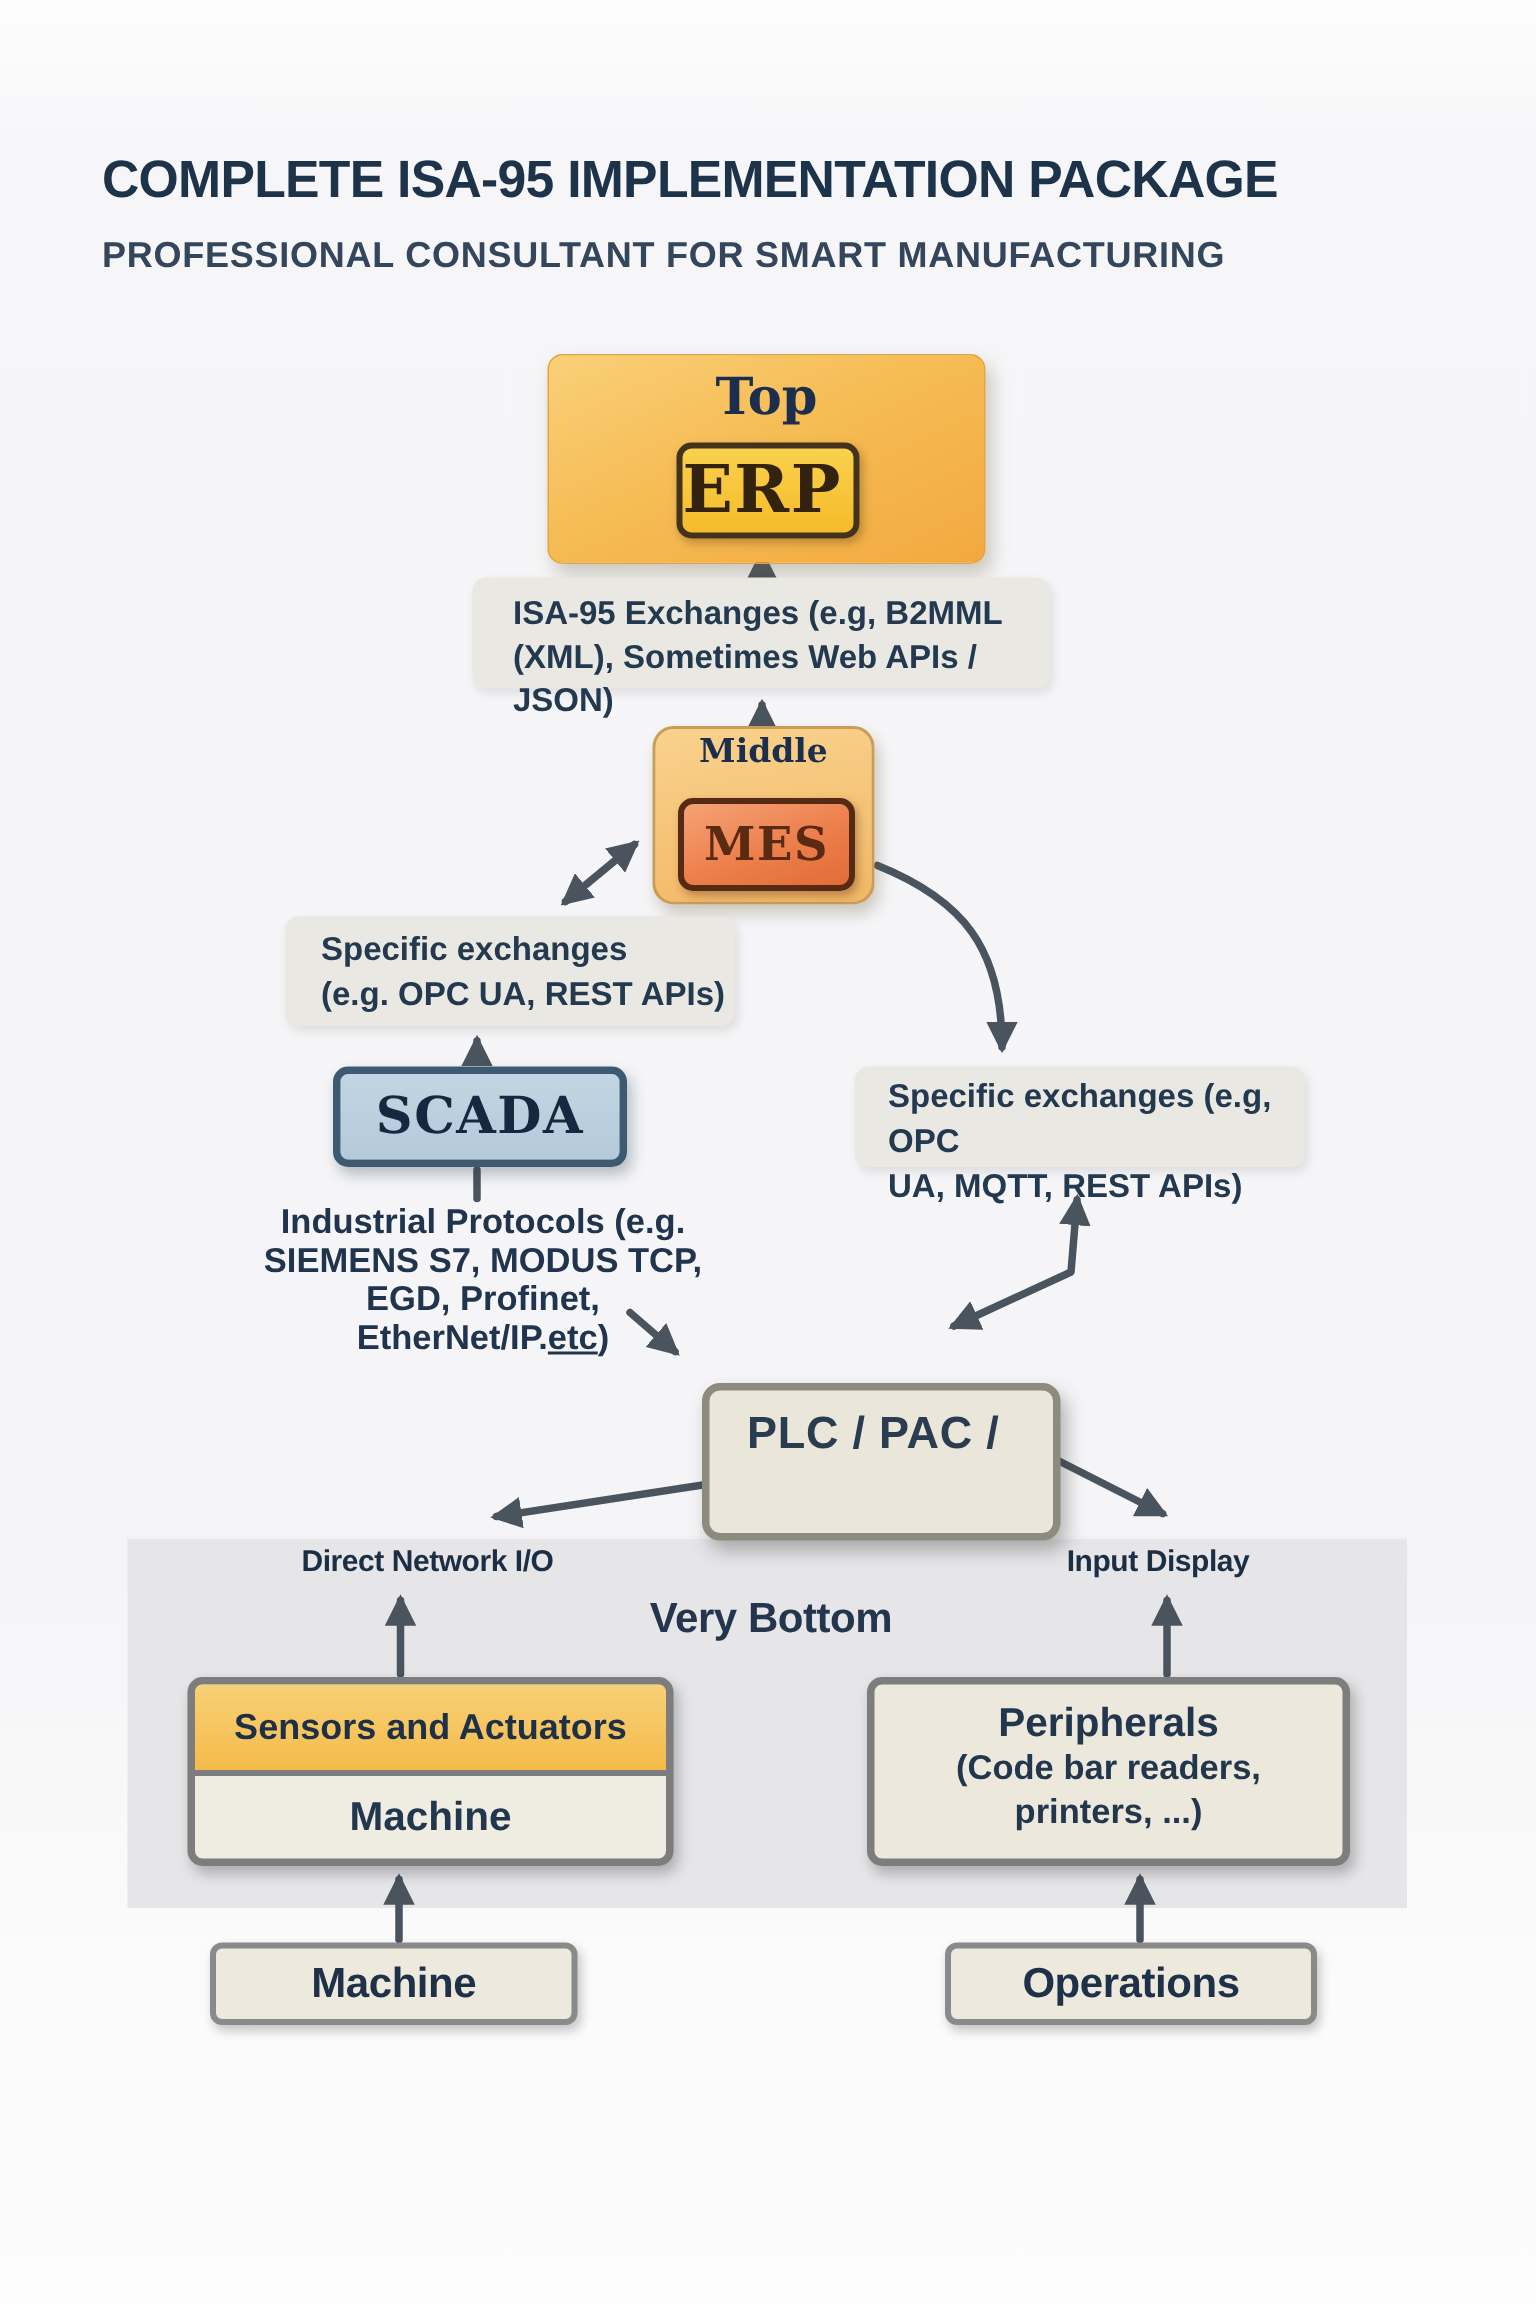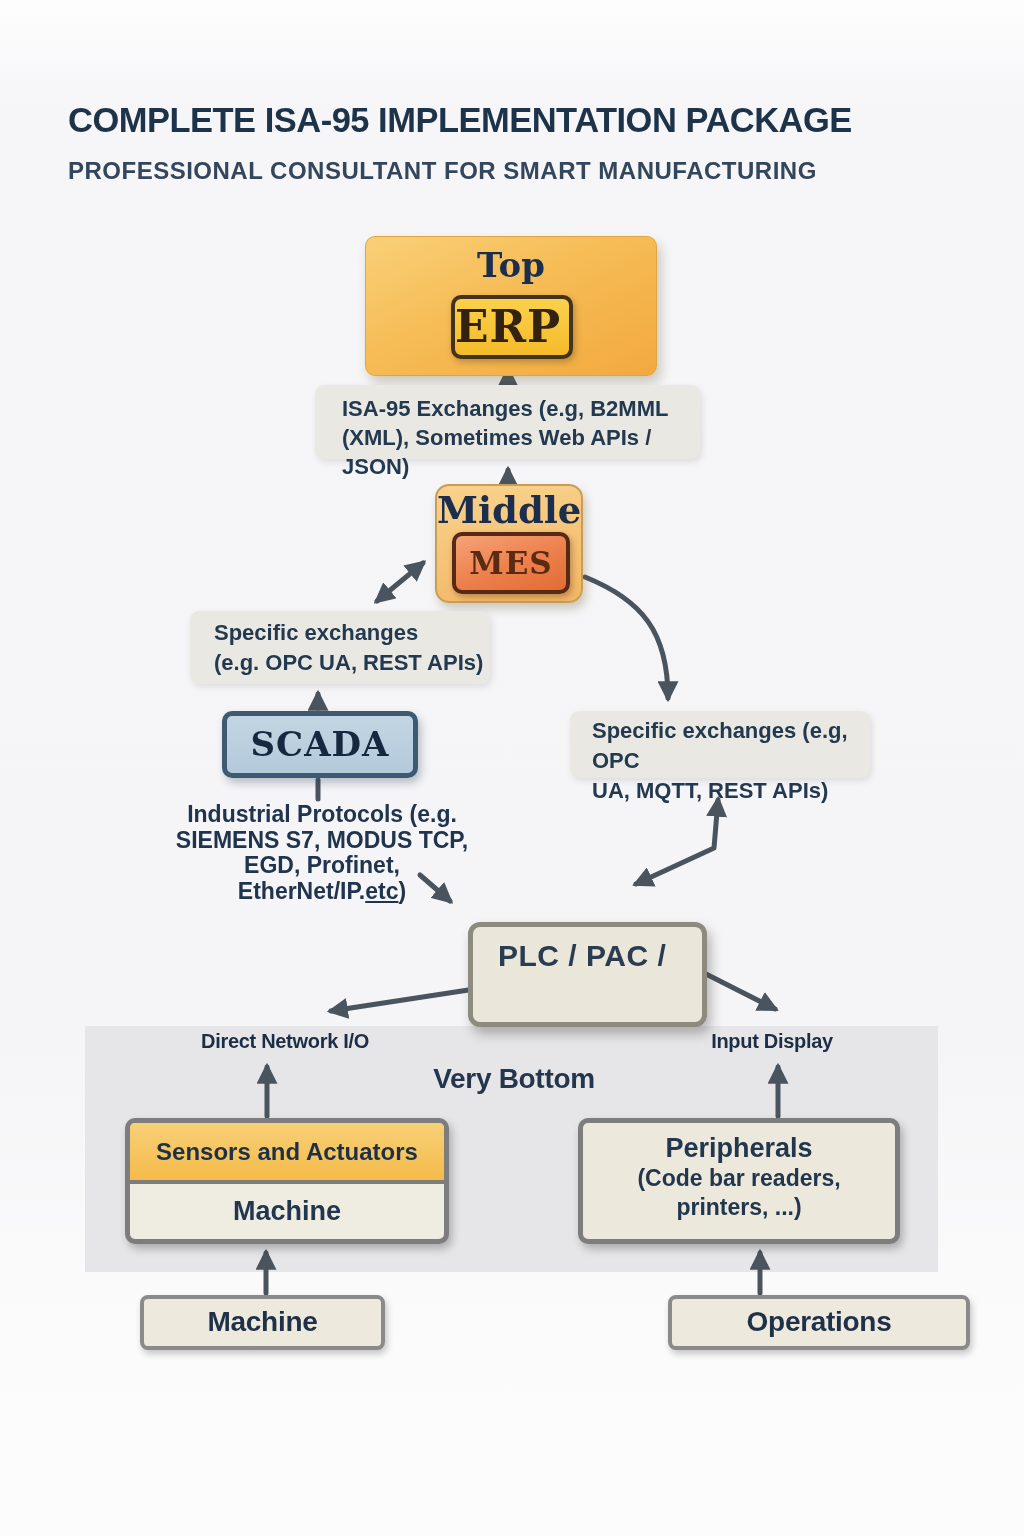--- a/index.html
+++ b/index.html
@@ -48,21 +48,21 @@
   }
   .isa95{left:315px;top:385px;width:385px;height:74px;font-size:22px;line-height:29px;padding:9px 0 0 27px;}
   .spec-left{left:190px;top:611px;width:300px;height:73px;font-size:22px;line-height:30px;padding:7px 0 0 24px;}
   .spec-right{left:570px;top:711px;width:300px;height:67px;font-size:22px;line-height:30px;padding:5px 0 0 22px;}
   .mes-outer{
     left:435px;top:484px;width:148px;height:119px;border-radius:14px;
     background:linear-gradient(170deg,#f9d28d 0%,#f3b765 100%);
     border:2px solid #c99d55;
     box-shadow:3px 6px 10px rgba(110,95,60,0.30);
   }
-  .mes-tier{left:0;top:2px;width:100%;text-align:center;font-size:37px;font-weight:700;color:#1b2e4d;}
+  .mes-tier{left:0;top:2px;width:100%;text-align:center;font-size:22px;font-weight:700;color:#1b2e4d;}
   .mes-inner{
     left:15px;top:46px;width:118px;height:62px;border-radius:10px;
     background:linear-gradient(160deg,#f6a277 0%,#ec7f4b 55%,#e26c36 100%);
     border:4px solid #572a15;
     box-shadow:2px 3px 6px rgba(80,40,15,0.35);
     text-align:center;line-height:54px;font-size:31px;font-weight:700;color:#5b2a12;letter-spacing:1px;
   }
   .scada{
     left:222px;top:711px;width:196px;height:67px;border-radius:10px;
     background:linear-gradient(180deg,#c3d5e2 0%,#b3cadb 100%);
@@ -122,21 +122,21 @@
   .peripherals .p-title{font-size:27px;line-height:32px;}
   .peripherals .p-sub{font-size:23px;line-height:29px;}
   .src-box{
     top:1295px;height:55px;border-radius:8px;
     border:4px solid #8a8a8a;background:#ede9dd;
     box-shadow:2px 4px 7px rgba(0,0,0,0.22);
     text-align:center;line-height:46px;
     font-size:28px;font-weight:700;color:#1e3149;letter-spacing:-0.3px;
   }
   .machine-src{left:140px;width:245px;}
-  .operations-src{left:668px;width:302px;}
+  .operations-src{left:630px;width:248px;}
   svg.connectors{position:absolute;inset:0;z-index:1;}
   .node{z-index:2;}
 </style>
 </head>
 <body>
 
 <div class="canvas">
 
   <svg class="connectors" width="1024" height="1536" viewBox="0 0 1024 1536">
     <defs>

